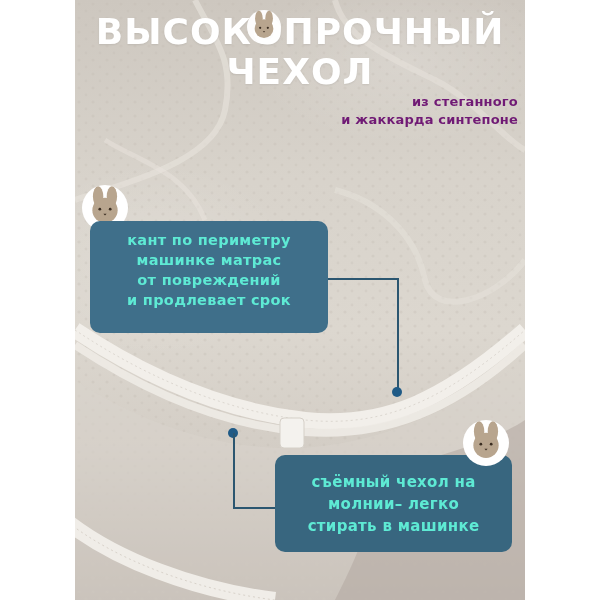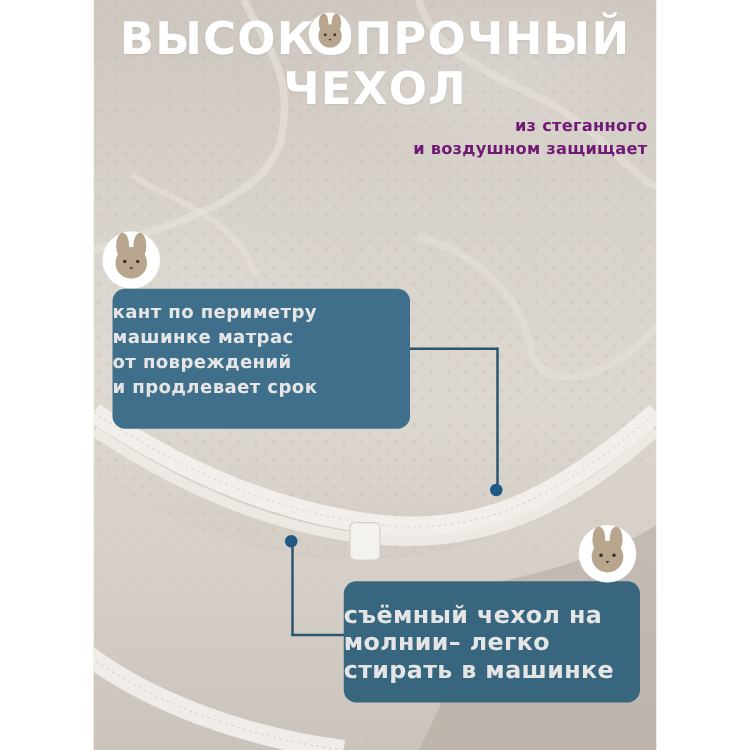--- a/index.html
+++ b/index.html
@@ -22,25 +22,25 @@
       font-family: "DejaVu Sans", sans-serif; font-weight: bold; letter-spacing: 1px;
       text-shadow: 0 1px 2px rgba(0,0,0,0.08);
     }
     .title.l1 { top: 10px; font-size: 36px; line-height: 44px; }
     .title.l2 { top: 50px; font-size: 36px; line-height: 44px; left: 155px; width: 290px; }
     .subtitle {
       position: absolute; right: 82px; top: 93px; text-align: right; color: #701a75;
       font-weight: bold; font-size: 13px; line-height: 18px; letter-spacing: 0.2px;
     }
     .callout {
-      position: absolute; background: #3f6f8a; color: #e5e5e5; border-radius: 10px;
-      font-weight: bold; letter-spacing: 0.3px; margin-top: 10px;
+      position: absolute; background: #3f6f8a; color: #5eead4; border-radius: 10px;
+      font-weight: bold; text-align: center; letter-spacing: 0.3px;
     }
     .callout.a { left: 90px; top: 221px; width: 238px; height: 112px; font-size: 14.5px; line-height: 20px; padding-top: 9px; box-sizing: border-box; }
-    .callout.b { left: 275px; top: 455px; width: 237px; height: 97px; font-size: 19px; line-height: 22px; padding-top: 16px; box-sizing: border-box; background: #38667f; }
+    .callout.b { left: 275px; top: 455px; width: 237px; height: 97px; font-size: 15px; line-height: 22px; padding-top: 16px; box-sizing: border-box; background: #38667f; }
     .line { position: absolute; background: #2b5670; }
     .dot { position: absolute; width: 10px; height: 10px; border-radius: 50%; background: #1f5a86; }
     .callout span { display: block; }
   </style>
 </head>
 <body>
 
 <div class="photo">
   <svg class="quilt" width="450" height="600" viewBox="0 0 450 600">
     <defs>
@@ -81,21 +81,21 @@
     <ellipse cx="26" cy="10" rx="4.5" ry="9" fill="#b8a58e"></ellipse>
     <circle cx="20" cy="22" r="11" fill="#b8a58e"></circle>
     <circle cx="15.5" cy="21" r="1.3" fill="#3b2e22"></circle>
     <circle cx="24.5" cy="21" r="1.3" fill="#3b2e22"></circle>
     <path d="M18.6 25 L21.4 25 L20 26.6 Z" fill="#3b2e22"></path>
   </svg>
 </div>
 
 <div class="subtitle">
   <div>из стеганного</div>
-  <div>и воздушном защищает</div>
+  <div>и жаккарда синтепоне</div>
 </div>
 
 <div class="bunny" style="left:82px; top:185px; width:46px; height:46px;">
   <svg viewBox="0 0 40 40">
     <ellipse cx="14" cy="10" rx="4.5" ry="9" fill="#b8a58e"></ellipse>
     <ellipse cx="26" cy="10" rx="4.5" ry="9" fill="#b8a58e"></ellipse>
     <circle cx="20" cy="22" r="11" fill="#b8a58e"></circle>
     <circle cx="15.5" cy="21" r="1.2" fill="#3b2e22"></circle>
     <circle cx="24.5" cy="21" r="1.2" fill="#3b2e22"></circle>
     <path d="M18.6 25 L21.4 25 L20 26.6 Z" fill="#3b2e22"></path>

